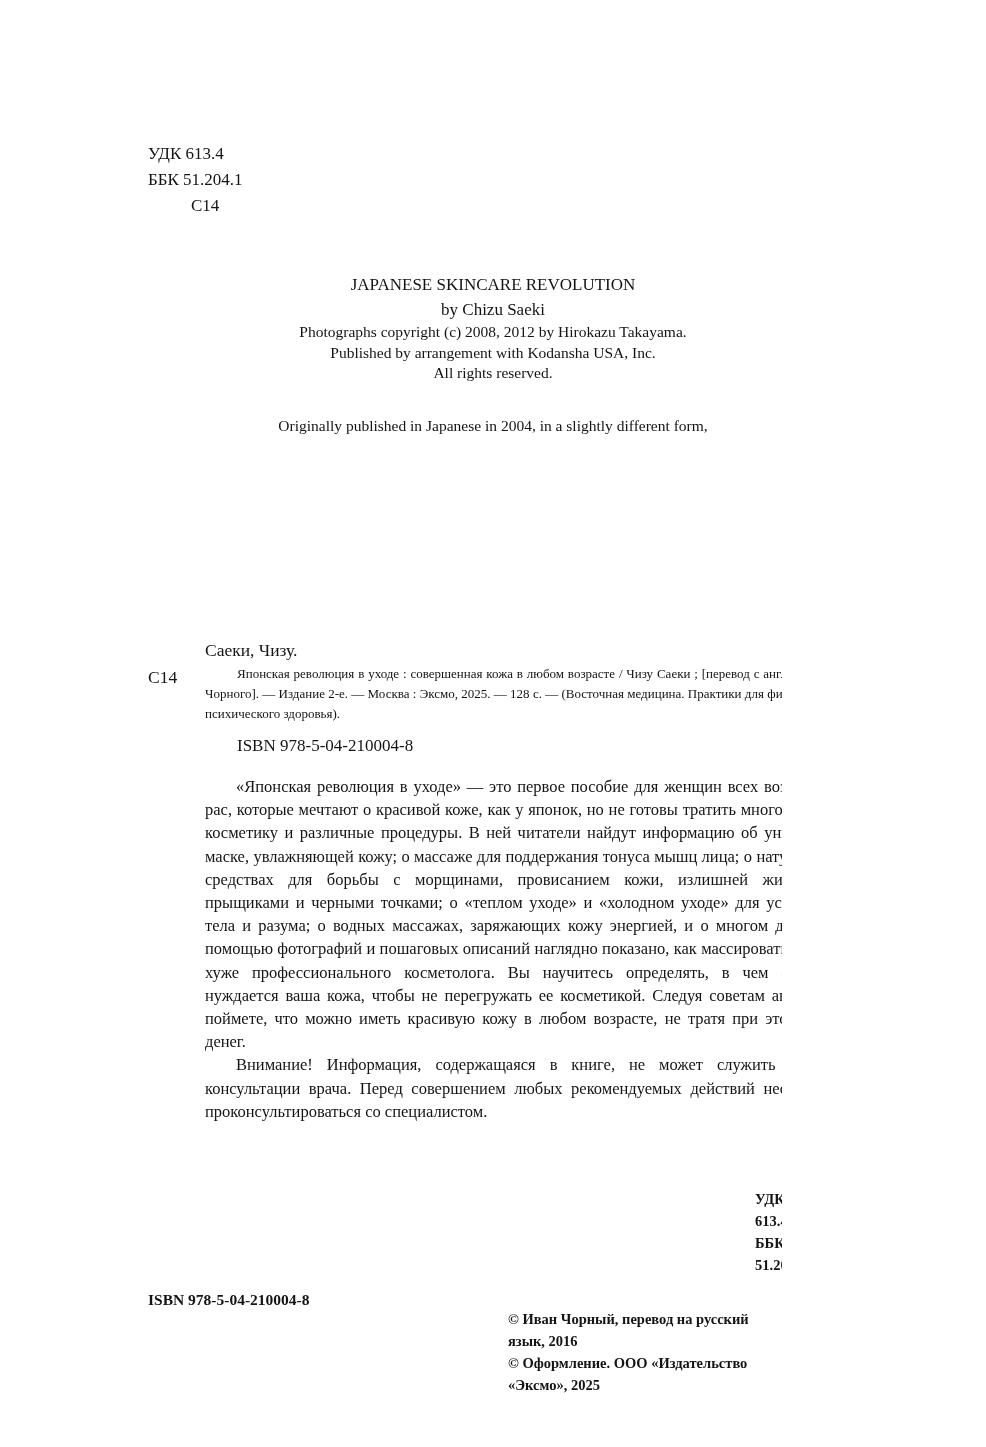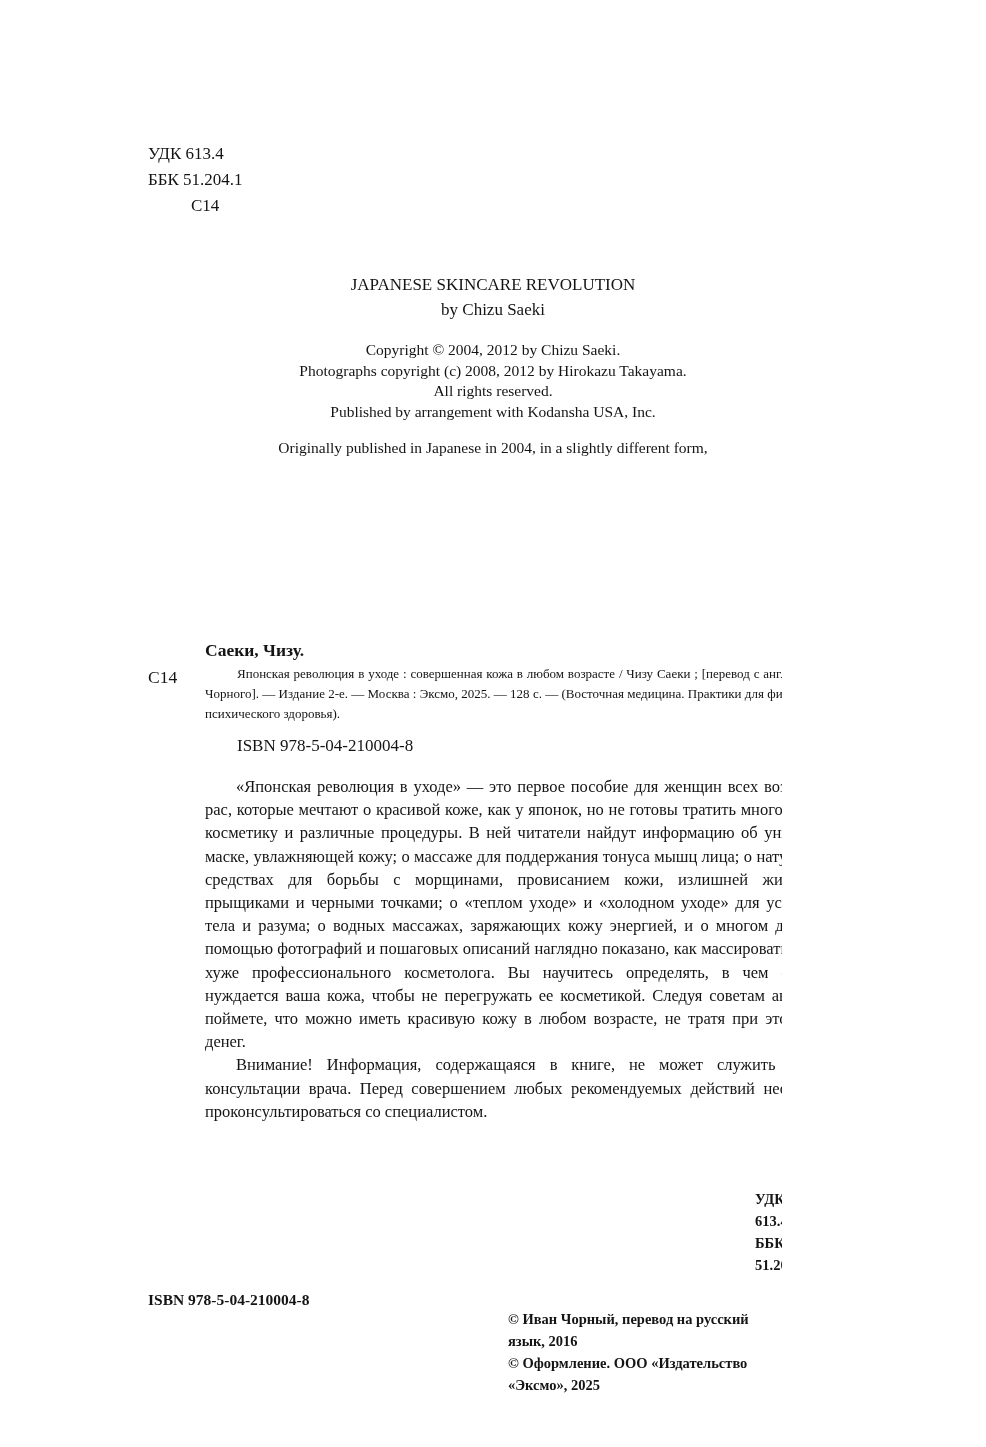--- a/index.html
+++ b/index.html
@@ -35,32 +35,32 @@
     left: 0;
     top: 272px;
     width: 986px;
     text-align: center;
     font-size: 15.5px;
     line-height: 20.5px;
   }
   .eng-title { font-size: 17px; line-height: 25px; }
   .g1 { margin-top: 18px; }
   .g2 { }
-  .g3 { margin-top: 16px; }
+  .g3 { margin-top: 32px; }
 
   
   .main-block {
     position: absolute;
     left: 148px;
     top: 637px;
     width: 700px;
   }
   .author {
     margin-left: 57px;
-    font-weight: bold;
+    font-weight: normal;
     font-size: 17.5px;
     line-height: 27px;
   }
   .entry-wrap { position: relative; }
   .margin-code {
     position: absolute;
     left: 0;
     top: 0;
     font-size: 17.5px;
     line-height: 27px;
@@ -124,25 +124,24 @@
 
   <div class="top-codes">
     <div class="code-line">УДК 613.4</div>
     <div class="code-line">ББК 51.204.1</div>
     <div class="code-line c14-indent">С14</div>
   </div>
 
   <div class="english-block">
     <div class="eng-title">JAPANESE SKINCARE REVOLUTION</div>
     <div class="eng-title">by Chizu Saeki</div>
-    <div class="eng-line g1">Copyright © 2004, 2012 by Chizu Saeki.</div>
     <div class="g2">
       <div class="eng-line">Photographs copyright (c) 2008, 2012 by Hirokazu Takayama.</div>
+      <div class="eng-line">Published by arrangement with Kodansha USA, Inc.</div>
       <div class="eng-line">All rights reserved.</div>
-      <div class="eng-line">Published by arrangement with Kodansha USA, Inc.</div>
     </div>
     <div class="g3">
       <div class="eng-line">Originally published in Japanese in 2004, in a slightly different form,</div>
     </div>
   </div>
 
   <div class="main-block">
     <div class="author">Саеки, Чизу.</div>
     <div class="entry-wrap">
       <span class="margin-code">С14</span>

